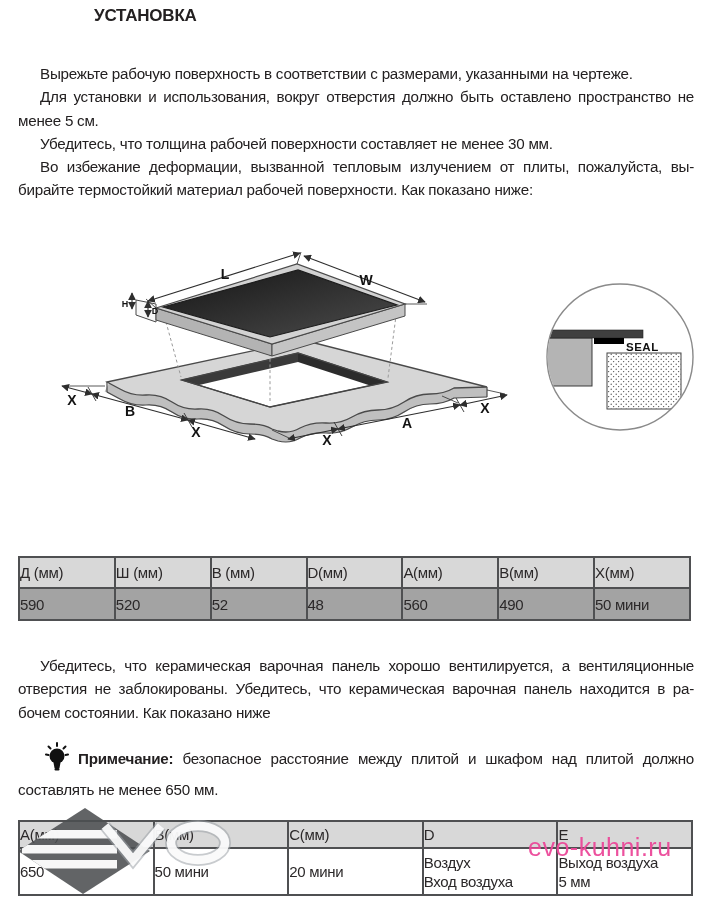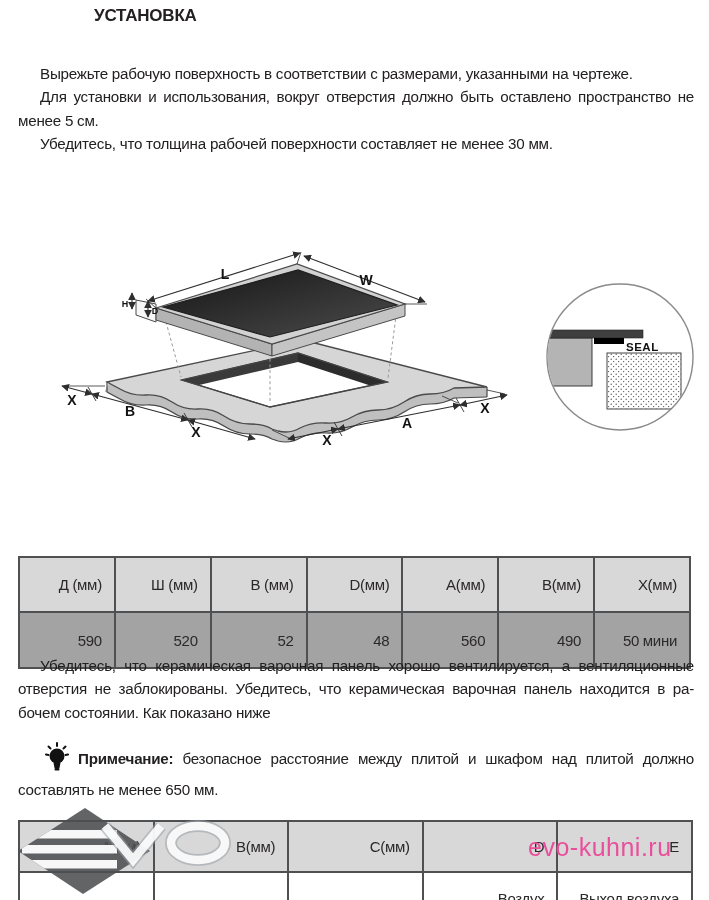--- a/index.html
+++ b/index.html
@@ -6,22 +6,22 @@
   .page{position:relative;width:709px;height:900px;background:#fff;overflow:hidden;
         font-family:"Liberation Sans","DejaVu Sans",sans-serif;color:#232021;}
   .abs{position:absolute;}
   .h1{left:55px;top:6px;font-size:17px;font-weight:bold;letter-spacing:-0.2px;margin-left:39px;}
   .h2{left:62px;top:37px;font-size:17px;font-weight:bold;letter-spacing:-0.2px;}
   .textblock{left:18px;width:676px;}
   p.body{margin:0;font-size:15.2px;line-height:23.3px;letter-spacing:-0.25px;
          text-align:justify;text-indent:22px;}
   .caption{left:47px;top:536px;font-size:16px;letter-spacing:-0.2px;margin-top:44px;}
   table{border-collapse:collapse;table-layout:fixed;width:100%;}
-  td{border:2px solid #4f5052;text-align:right;vertical-align:middle;
-     font-size:15px;letter-spacing:-0.3px;color:#2b2829;padding:12px;}
+  td{border:2px solid #4f5052;text-align:left;vertical-align:middle;
+     font-size:15px;letter-spacing:-0.3px;color:#2b2829;padding:0;}
   .thead td{background:#d8d8d8;height:29px;}
   .t1wrap{left:18px;top:556px;width:673px;}
   .t1 .tdata td{height:30px;background:#a3a3a3;}
   .t2wrap{left:18px;top:820px;width:675px;}
   .t2 .thead td{height:25px;}
   .t2 .tdata td{height:45px;background:#fff;white-space:pre-line;line-height:19px;}
   .noteblock{left:18px;top:742px;width:676px;}
   .noteblock p{margin:0;font-size:15.2px;line-height:23.3px;letter-spacing:-0.25px;text-align:justify;}
   .bulb{display:inline-block;vertical-align:-8px;margin-left:27px;margin-right:9px;}
   .notebold{font-weight:bold;}
@@ -35,20 +35,21 @@
 <body>
 
 <div class="page">
 
   <div class="abs h1">УСТАНОВКА</div>
 
   <div class="abs textblock" style="top:62px;">
     <p class="body">Вырежьте рабочую поверхность в соответствии с размерами, указанными на чертеже.</p>
     <p class="body">Для установки и использования, вокруг отверстия должно быть оставлено пространство не менее 5 см.</p>
     <p class="body">Убедитесь, что толщина рабочей поверхности составляет не менее 30 мм.</p>
+    <p class="body">Во избежание деформации, вызванной тепловым излучением от плиты, пожалуйста, вы-бирайте термостойкий материал рабочей поверхности. Как показано ниже:</p>
   </div>
 
   <svg class="abs" style="left:20px;top:238px;" width="675" height="235" viewBox="0 0 675 235">
     <defs>
       <marker id="arr" viewBox="0 0 10 10" refX="9" refY="5" markerWidth="7" markerHeight="7" orient="auto-start-reverse">
         <path d="M0,0 L10,5 L0,10 z" fill="#2e2e2e"></path>
       </marker>
       <linearGradient id="gGlass" x1="0" y1="0" x2="1" y2="1">
         <stop offset="0" stop-color="#151515"></stop>
           <stop offset="1" stop-color="#4c4c4c"></stop>

